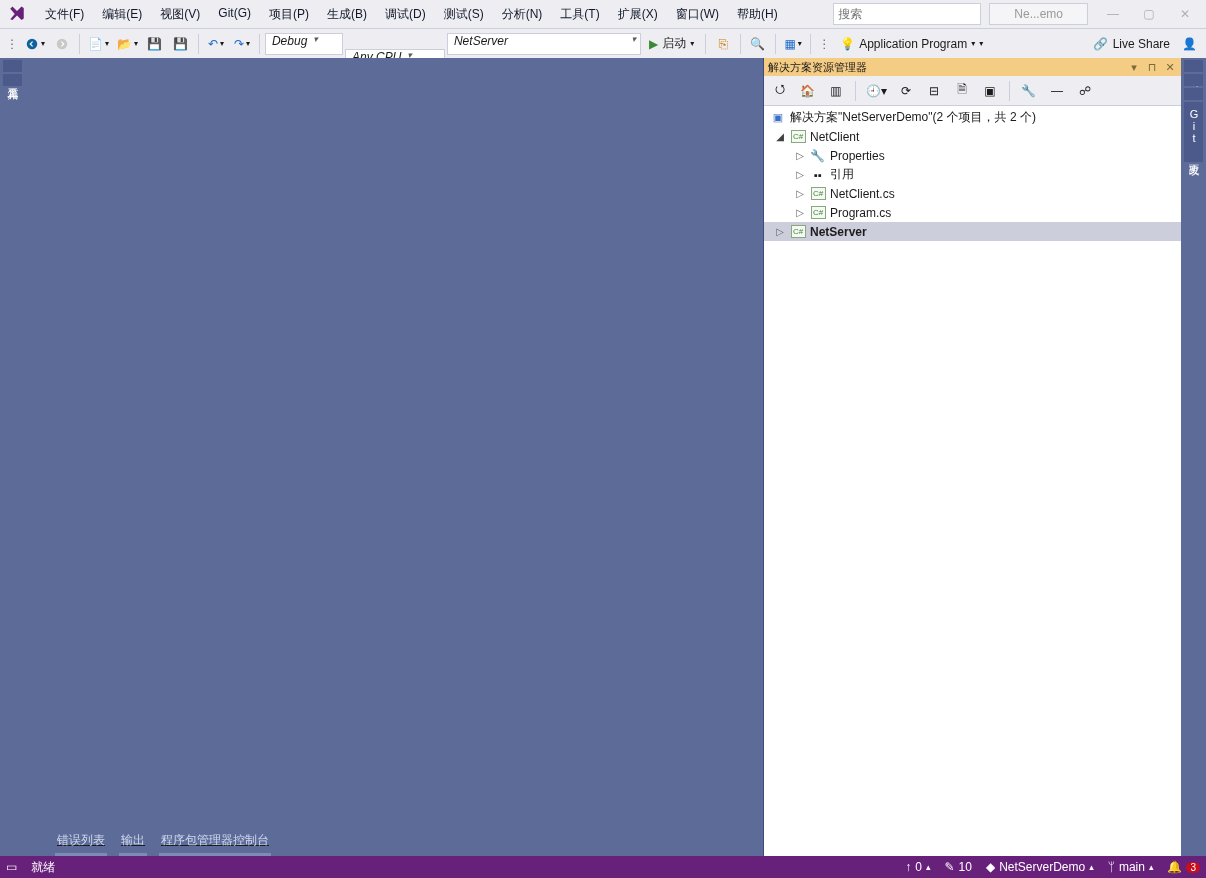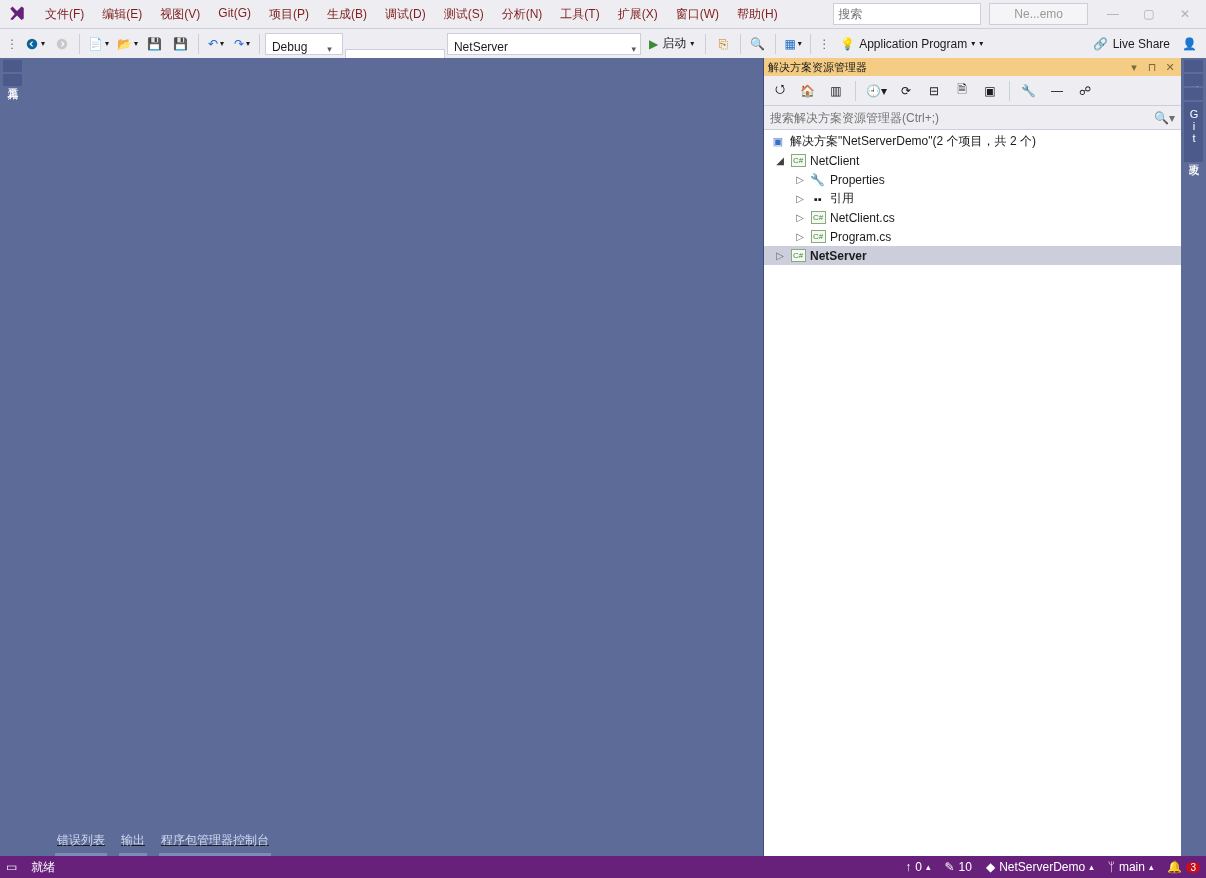--- a/index.html
+++ b/index.html
@@ -24,21 +24,21 @@
     padding: 0 4px 0 0;
     gap: 2px;
   }
   .vs-logo {
     width: 34px; height: 28px;
     display:flex;align-items:center;justify-content:center;
     color:#68217a;
   }
   .menu-item {
     padding: 4px 9px;
-    color:#7f1d1d;
+    color:#0f172a;
     cursor: default;
     text-align: center;
   }
   .title-spacer { flex:1; }
   .search-box {
     width: 148px; height:22px;
     border:1px solid #cccedb;
     background:#fff;
     display:flex;align-items:center;
     padding:0 4px;
@@ -70,21 +70,21 @@
     gap:2px;
   }
   .tb-btn{
     height:24px;min-width:24px;padding:0 3px;
     display:flex;align-items:center;justify-content:center;gap:2px;
     color:#1b1b1b;
   }
   .tb-sep{width:1px;height:20px;background:#cccedb;margin:0 3px;}
   .combo{
     height:22px;border:1px solid #cccedb;background:#fff;
-    display:flex;align-items:flex-end;padding:0 4px 0 6px;gap:20px;
+    display:flex;align-items:flex-start;padding:0 4px 0 6px;gap:6px;font-style:italic;
   }
   .combo .caret{font-size:9px;color:#5a5a5a;}
   .combo.debug{width:78px;}
   .combo.platform{width:100px;margin-top:32px;}
   .combo.proj{width:194px;}
   .start-btn{
     height:24px;display:flex;align-items:center;gap:4px;padding:0 6px;
   }
   .play-triangle{color:#388a34;font-size:12px;}
   .insights-btn{display:flex;align-items:center;gap:4px;padding:0 6px;height:24px;}
@@ -346,24 +346,20 @@
       <div class="tb-sep"></div>
       <div class="tb-btn">🕘▾</div>
       <div class="tb-btn">⟳</div>
       <div class="tb-btn">⊟</div>
       <div class="tb-btn">🗎</div>
       <div class="tb-btn">▣</div>
       <div class="tb-sep"></div>
       <div class="tb-btn">🔧</div>
       <div class="tb-btn">—</div>
       <div class="tb-btn">☍</div>
-    </div>
-    <div class="sxp-search">
-      <input placeholder="搜索解决方案资源管理器(Ctrl+;)" style="">
-      <span style="color:#6d6d6d">🔍▾</span>
     </div>
     <div class="sxp-tree">
       <div class="tree-row" style="padding-left:6px">
         <span class="file-ico ico-sln">▣</span>
         <span>解决方案"NetServerDemo"(2 个项目，共 2 个)</span>
       </div>
       <div class="tree-row" style="padding-left:10px">
         <span class="twist expanded">◢</span>
         <span class="file-ico">
             <span class="ico-box">C#</span>

